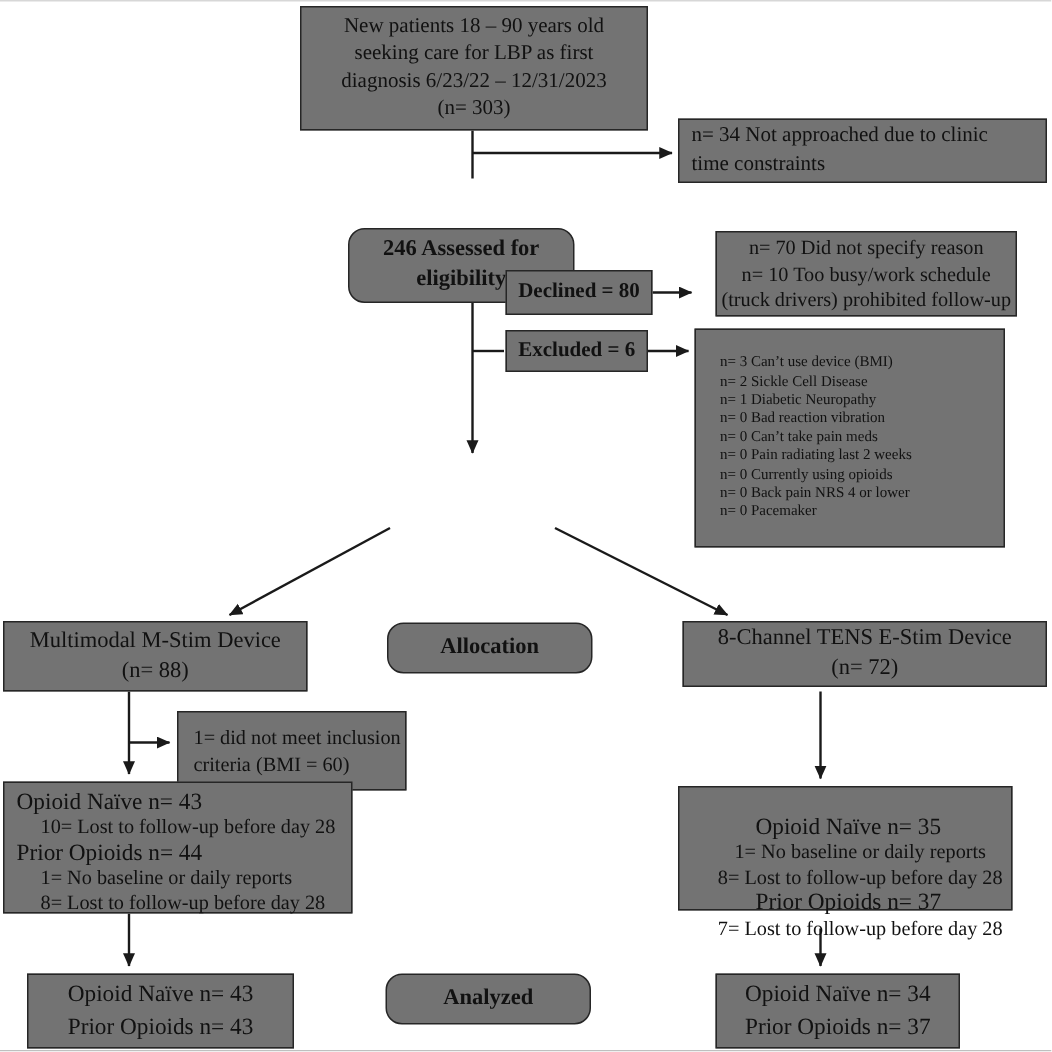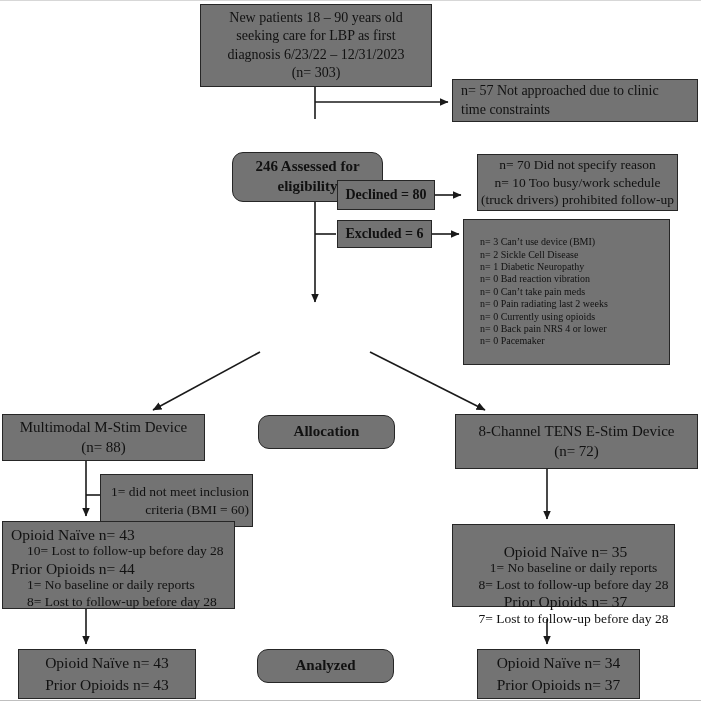--- a/index.html
+++ b/index.html
@@ -95,21 +95,21 @@
       <line x1="547" y1="460" x2="547" y2="518" marker-end="url(#arrow)"></line>
       <line x1="547" y1="618" x2="547" y2="643" marker-end="url(#arrow)"></line>
     </g>
   </svg>
 
   <div class="box" style="left:200px; top:3px; width:232px; height:83px;">New patients 18 – 90 years old
 seeking care for LBP as first
 diagnosis 6/23/22 – 12/31/2023
 (n= 303)</div>
 
-  <div class="box left" style="left:452px; top:78px; width:246px; height:43px; padding-left:8px;">n= 57 Not approached due to clinic
+  <div class="box left" style="left:452px; top:78px; width:246px; height:43px; padding-left:8px;">n= 34 Not approached due to clinic
 time constraints</div>
 
   <div class="box rounded bold sz15" style="left:232px; top:118px; width:151px; height:50px;margin-top:33px;">246 Assessed for
 eligibility</div>
 
   <div class="box bold" style="left:337px; top:179px; width:98px; height:30px;">Declined = 80</div>
 
   <div class="box" style="left:477px; top:153px; width:201px; height:57px; font-size:13.5px;">n= 70 Did not specify reason
 n= 10 Too busy/work schedule
 (truck drivers) prohibited follow-up</div>
@@ -125,24 +125,24 @@
 n= 0 Currently using opioids
 n= 0 Back pain NRS 4 or lower
 n= 0 Pacemaker</div>
 
 
   <div class="box sz15" style="left:2px; top:413px; width:203px; height:47px;">Multimodal M-Stim Device
 (n= 88)</div>
 
   <div class="box rounded bold sz15" style="left:258px; top:414px; width:137px; height:34px;">Allocation</div>
 
-  <div class="box sz15" style="left:455px; top:413px; width:243px; height:55px;">8-Channel TENS E-Stim Device
+  <div class="box sz15" style="left:455px; top:413px; width:243px; height:44px;">8-Channel TENS E-Stim Device
 (n= 72)</div>
 
-  <div class="box left" style="left:100px; top:473px; width:153px; height:53px; padding-left:10px; font-size:13.5px;text-align:right;">1= did not meet inclusion
+  <div class="box left" style="left:118px; top:473px; width:153px; height:53px; padding-left:10px; font-size:13.5px;">1= did not meet inclusion
 criteria (BMI = 60)</div>
 
   <div class="box detail" style="left:2px; top:520px; width:233px; height:88px;">
     <div class="fu-main">Opioid Naïve n= 43</div>
     <div class="fu-sub">10= Lost to follow-up before day 28</div>
     <div class="fu-main">Prior Opioids n= 44</div>
     <div class="fu-sub">1= No baseline or daily reports</div>
     <div class="fu-sub">8= Lost to follow-up before day 28</div>
   </div>
 

